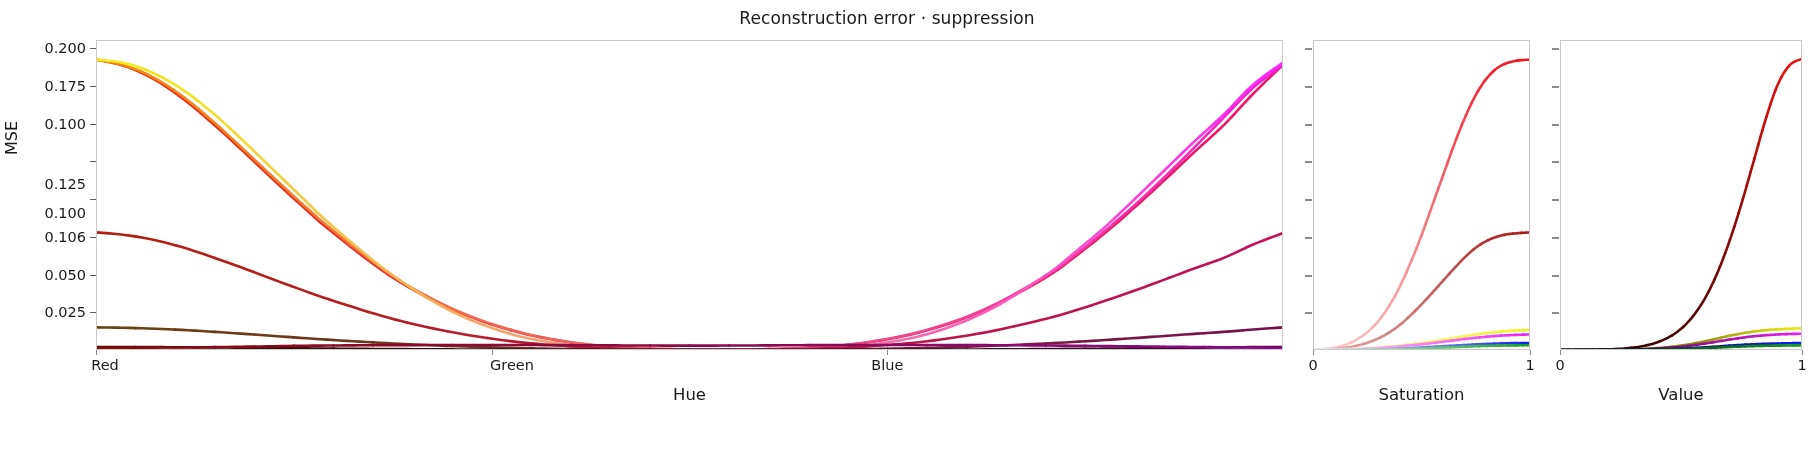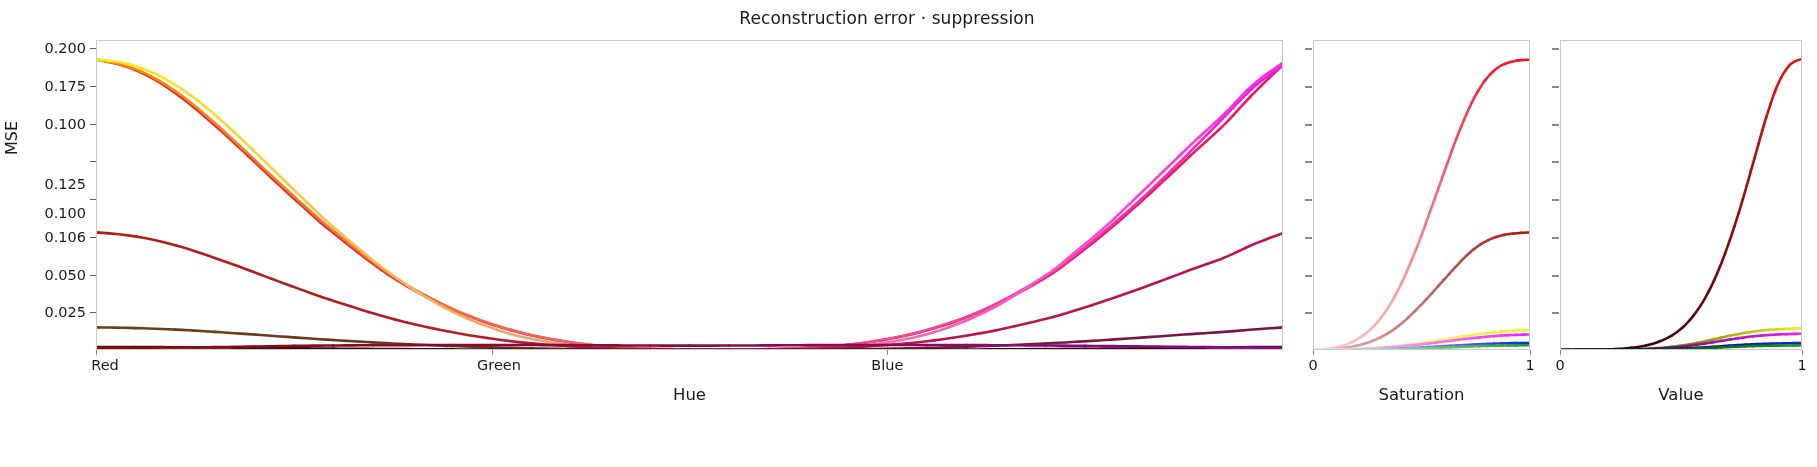--- a/index.html
+++ b/index.html
@@ -715,21 +715,21 @@
         <path d="M 225.86 305.52 L 227.21 305.51 L 228.55 305.49 L 229.90 305.47 L 231.24 305.45 L 232.59 305.44 L 233.93 305.42" fill="none" stroke="rgb(15,152,30)" stroke-width="2.6" stroke-linecap="round"></path>
         <path d="M 233.93 305.42 L 235.28 305.40 L 236.62 305.39 L 237.97 305.37 L 239.31 305.36 L 240.66 305.34 L 242.00 305.32" fill="none" stroke="rgb(16,157,31)" stroke-width="2.6" stroke-linecap="round"></path>
       </svg>
     <div class="panel-frame"></div>
   </div>
 
   <div id="xaxis-layer">
       <div class="xtick-mark" style="left: 96px; top: 350px;"></div>
       <div class="xtick-label" style="left: 96px; top: 357px; margin-left: 9px;">Red</div>
       <div class="xtick-mark" style="left: 491.627px; top: 350px;"></div>
-      <div class="xtick-label" style="left: 499px; top: 357px;">Green</div>
+      <div class="xtick-label" style="left: 512px; top: 357px;">Green</div>
       <div class="xtick-mark" style="left: 887.373px; top: 350px;"></div>
       <div class="xtick-label" style="left: 887.373px; top: 357px;">Blue</div>
       <div class="axis-title" style="left: 689.5px; top: 385px;">Hue</div>
       <div class="xtick-mark" style="left: 1313px; top: 350px;"></div>
       <div class="xtick-label" style="left: 1313px; top: 357px;">0</div>
       <div class="xtick-mark" style="left: 1530px; top: 350px;"></div>
       <div class="xtick-label" style="left: 1530px; top: 357px;">1</div>
       <div class="axis-title" style="left: 1421.5px; top: 385px;">Saturation</div>
       <div class="xtick-mark" style="left: 1560px; top: 350px;"></div>
       <div class="xtick-label" style="left: 1560px; top: 357px;">0</div>

